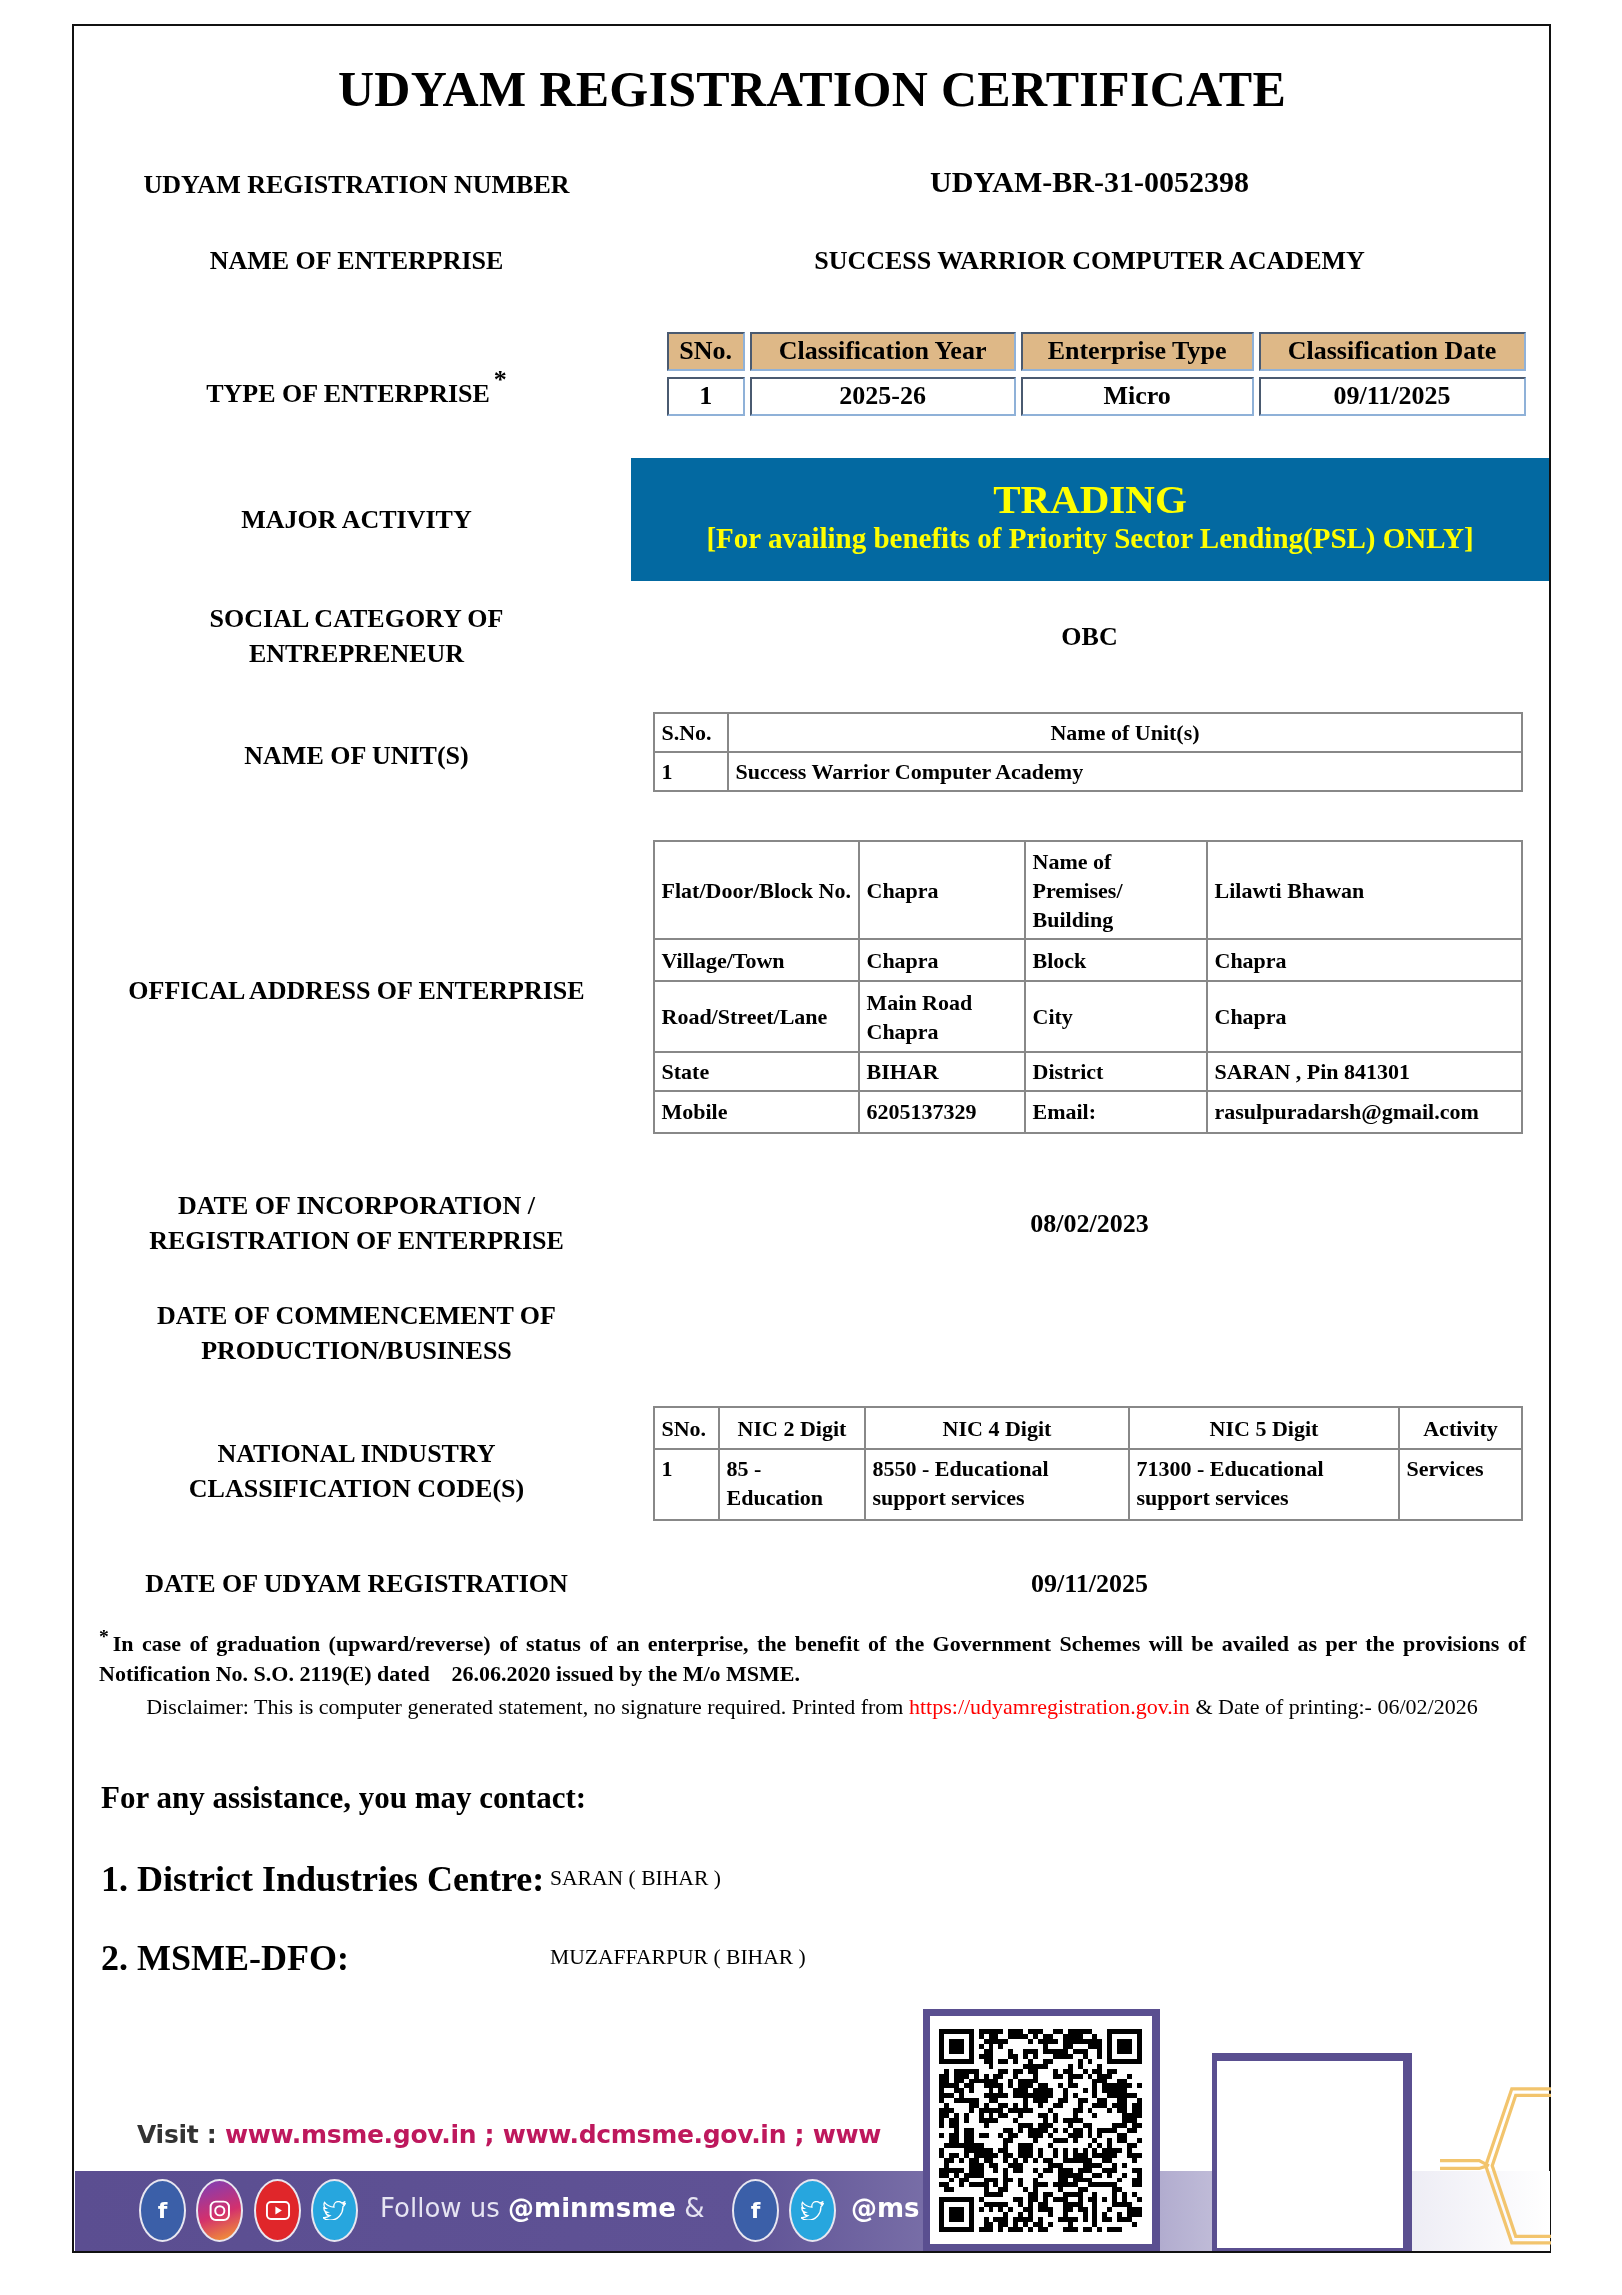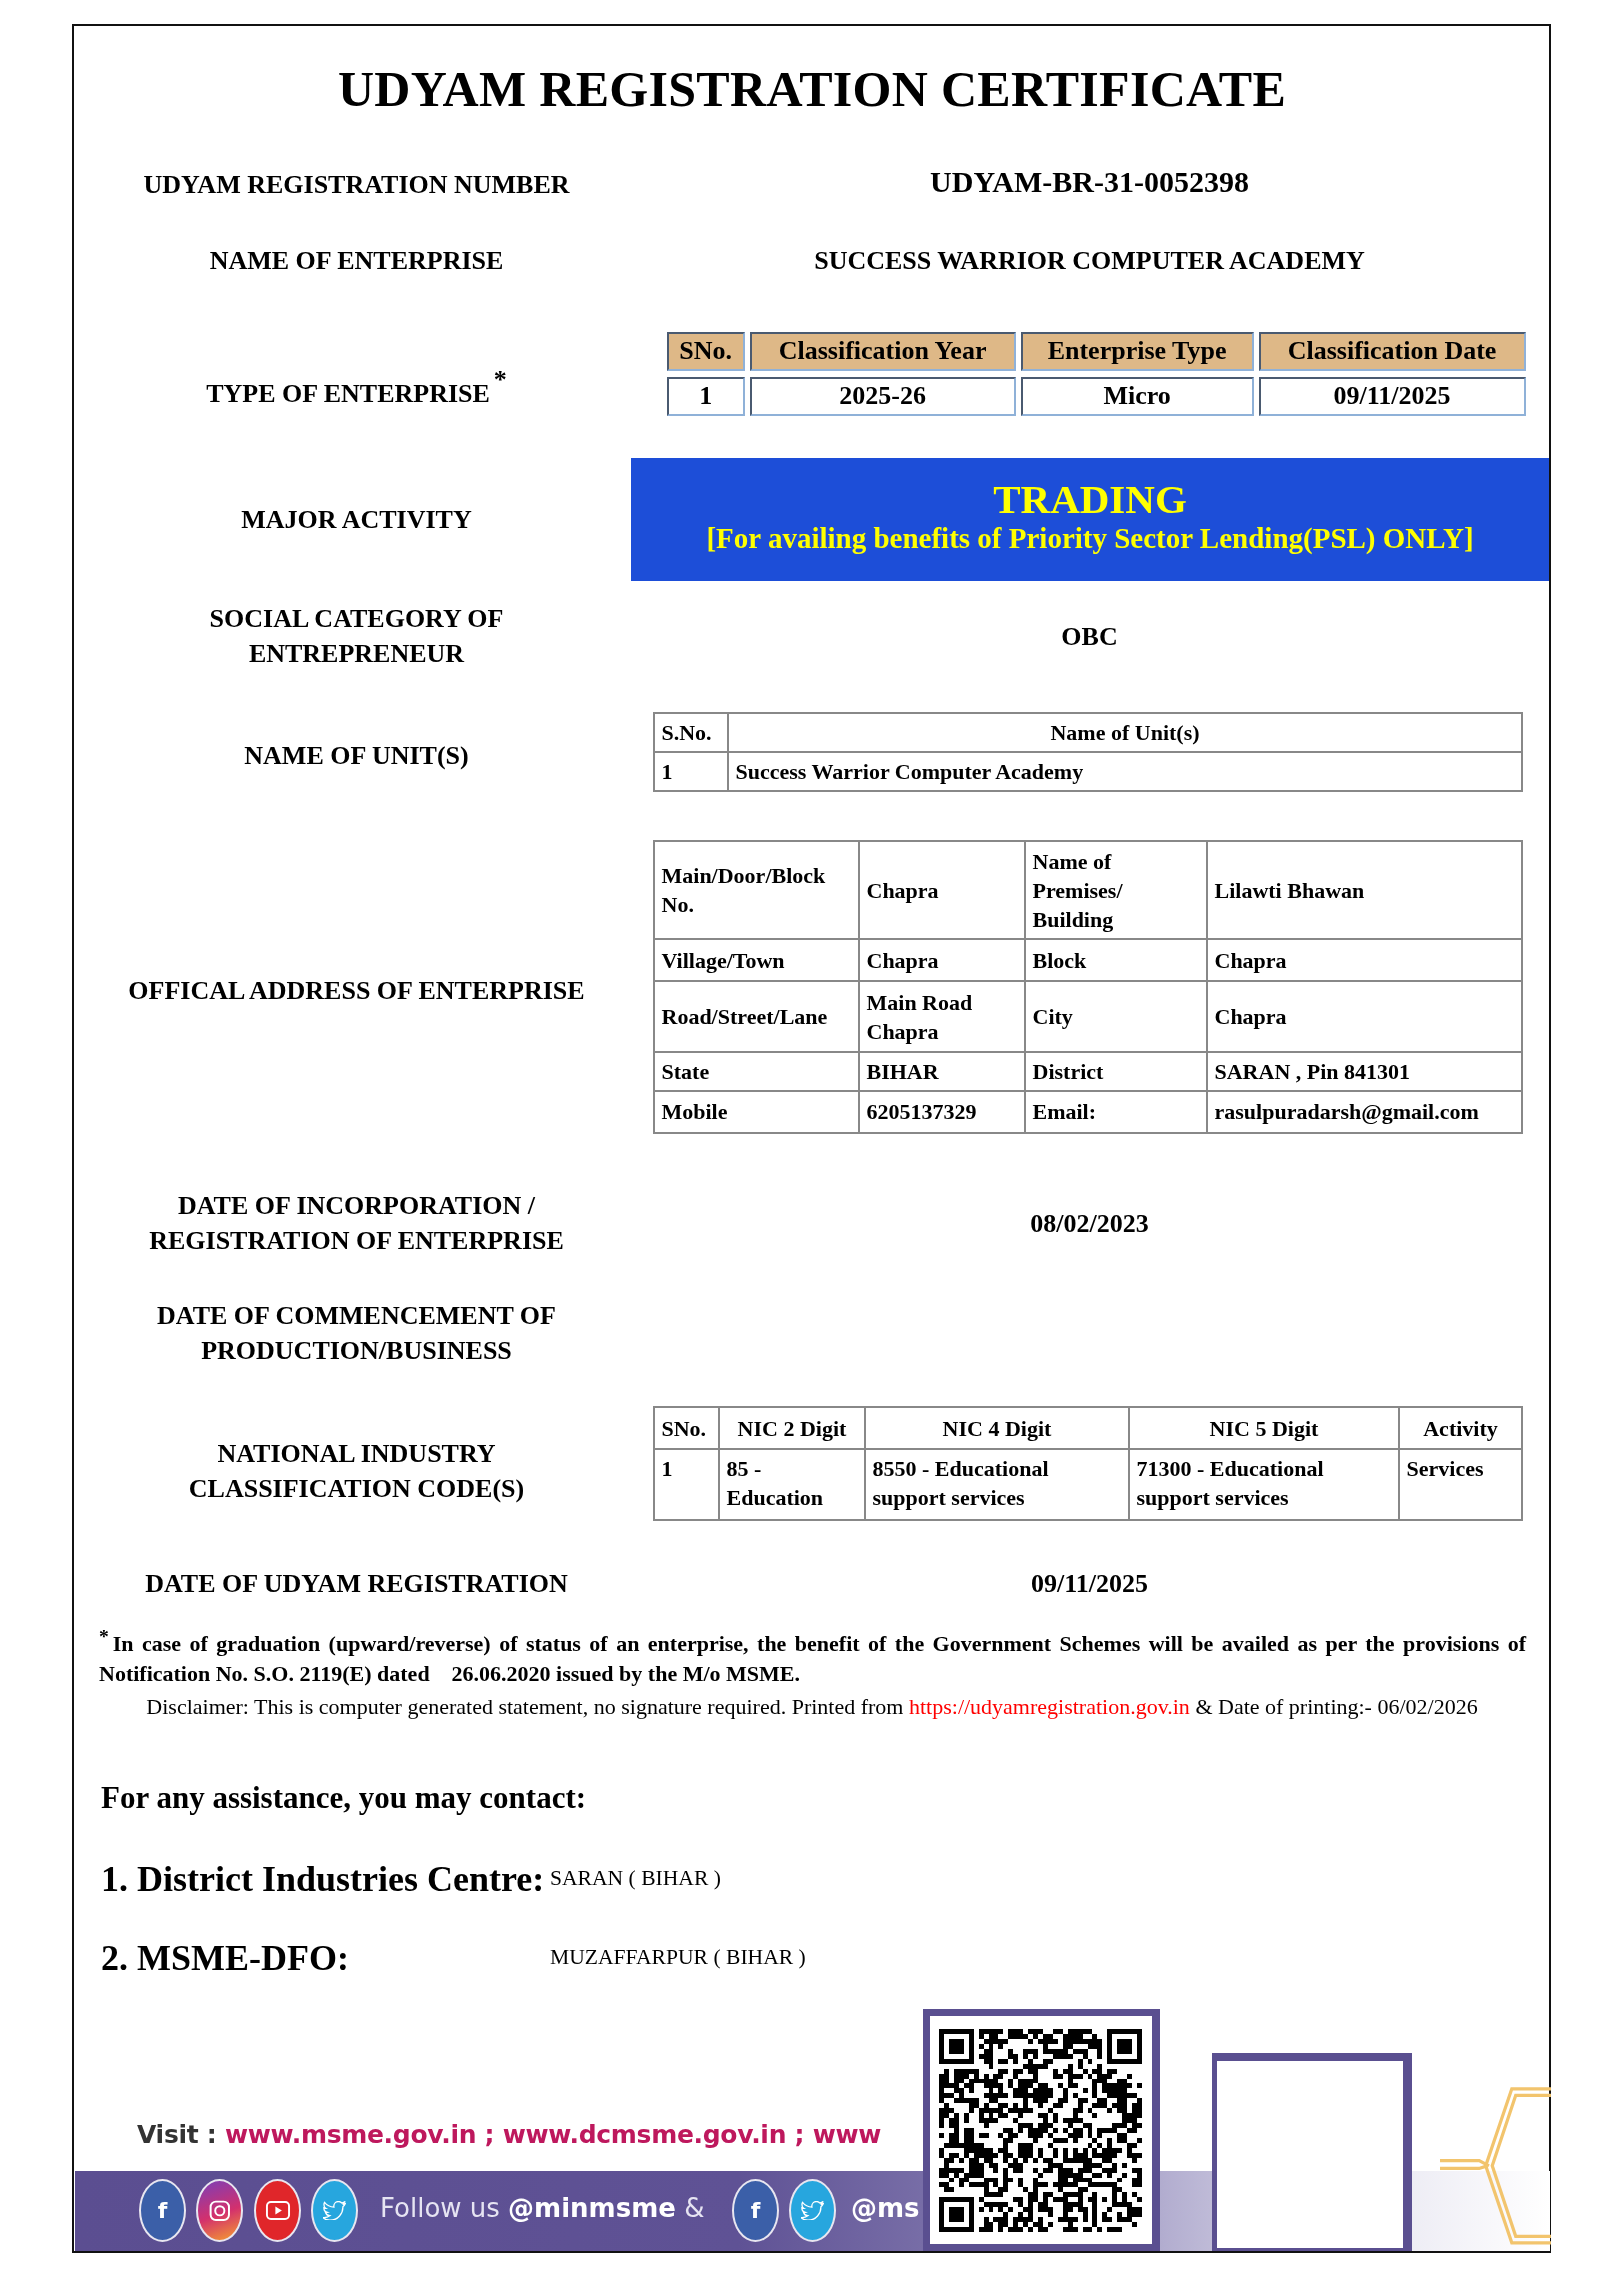--- a/index.html
+++ b/index.html
@@ -14,21 +14,21 @@
   .val-big { font-size: 30px; }
   .sup { font-size: 26px; vertical-align: super; position: relative; top: -3.9px; margin-left: 3.9px; }
 
   
   table.cls { position: absolute; left: 667px; top: 332px; border-collapse: separate; border-spacing: 5.2px 6.5px; margin: -6.5px -5.2px; }
   table.cls td { border-style: solid; border-width: 2.6px; border-color: #4a5a70 #8fb1d8 #8fb1d8 #4a5a70;
                  font-weight: bold; font-size: 26px; text-align: center; padding: 0 10.5px; height: 35px; }
   table.cls tr.head td { background: #deb887; }
   table.cls tr.body td { background: #ffffff; }
 
-  .trade { position: absolute; left: 631px; top: 458px; width: 918px; height: 123px; background: #1d4ed8; color: #ffff00; text-align: center; font-weight: bold; }
+  .trade { position: absolute; left: 631px; top: 458px; width: 918px; height: 123px; background: #0369a1; color: #ffff00; text-align: center; font-weight: bold; }
   .trade .t1 { font-size: 41px; line-height: 42px; margin-top: 19.6px; }
   .trade .t2 { font-size: 29px; line-height: 37px; }
 
   table.grid { position: absolute; border-collapse: collapse; font-weight: bold; font-size: 22px; }
   table.grid td { border: 2.6px solid #888888; padding: 3.9px 6.5px; vertical-align: middle; line-height: 29px; }
   .units { left: 653px; top: 712px; width: 870px; }
   .addr { left: 653px; top: 840px; width: 870px; }
   .nic { left: 653px; top: 1406px; width: 870px; }
   .nic td { vertical-align: top !important; }
   .center { text-align: center; }
@@ -118,21 +118,21 @@
     <td>1</td>
     <td>Success Warrior Computer Academy</td>
   </tr>
 </tbody>
   </table>
 
 <div class="lbl" style="top:973px;">OFFICAL ADDRESS OF ENTERPRISE</div>
 <table class="grid addr">
   <tbody>
       <tr style="height:98px;">
-    <td style="width:190px;">Main/Door/Block No.</td>
+    <td style="width:190px;">Flat/Door/Block No.</td>
     <td style="width:151px;">Chapra</td>
     <td style="width:167px;">Name of Premises/ Building</td>
     <td>Lilawti Bhawan</td>
   </tr>
   <tr style="height:42px;padding-left:12px;">
     <td>Village/Town</td>
     <td>Chapra</td>
     <td>Block</td>
     <td>Chapra</td>
   </tr>

